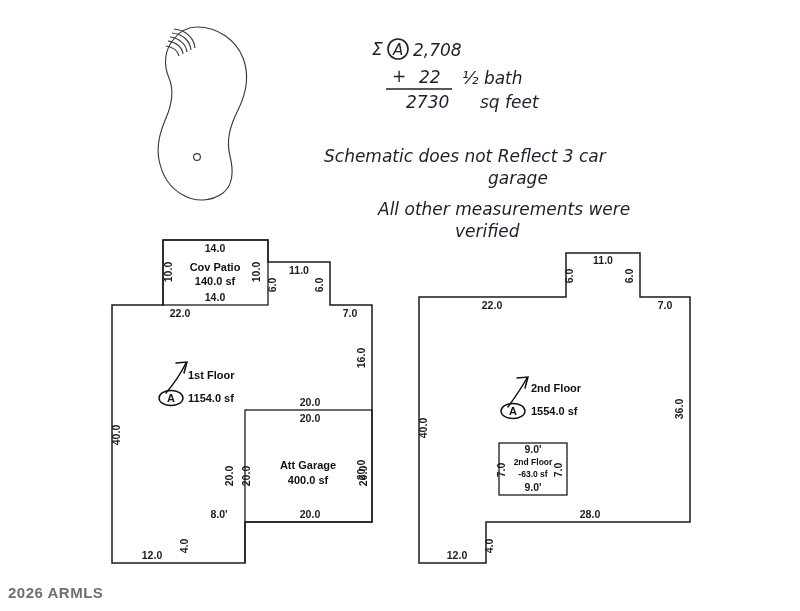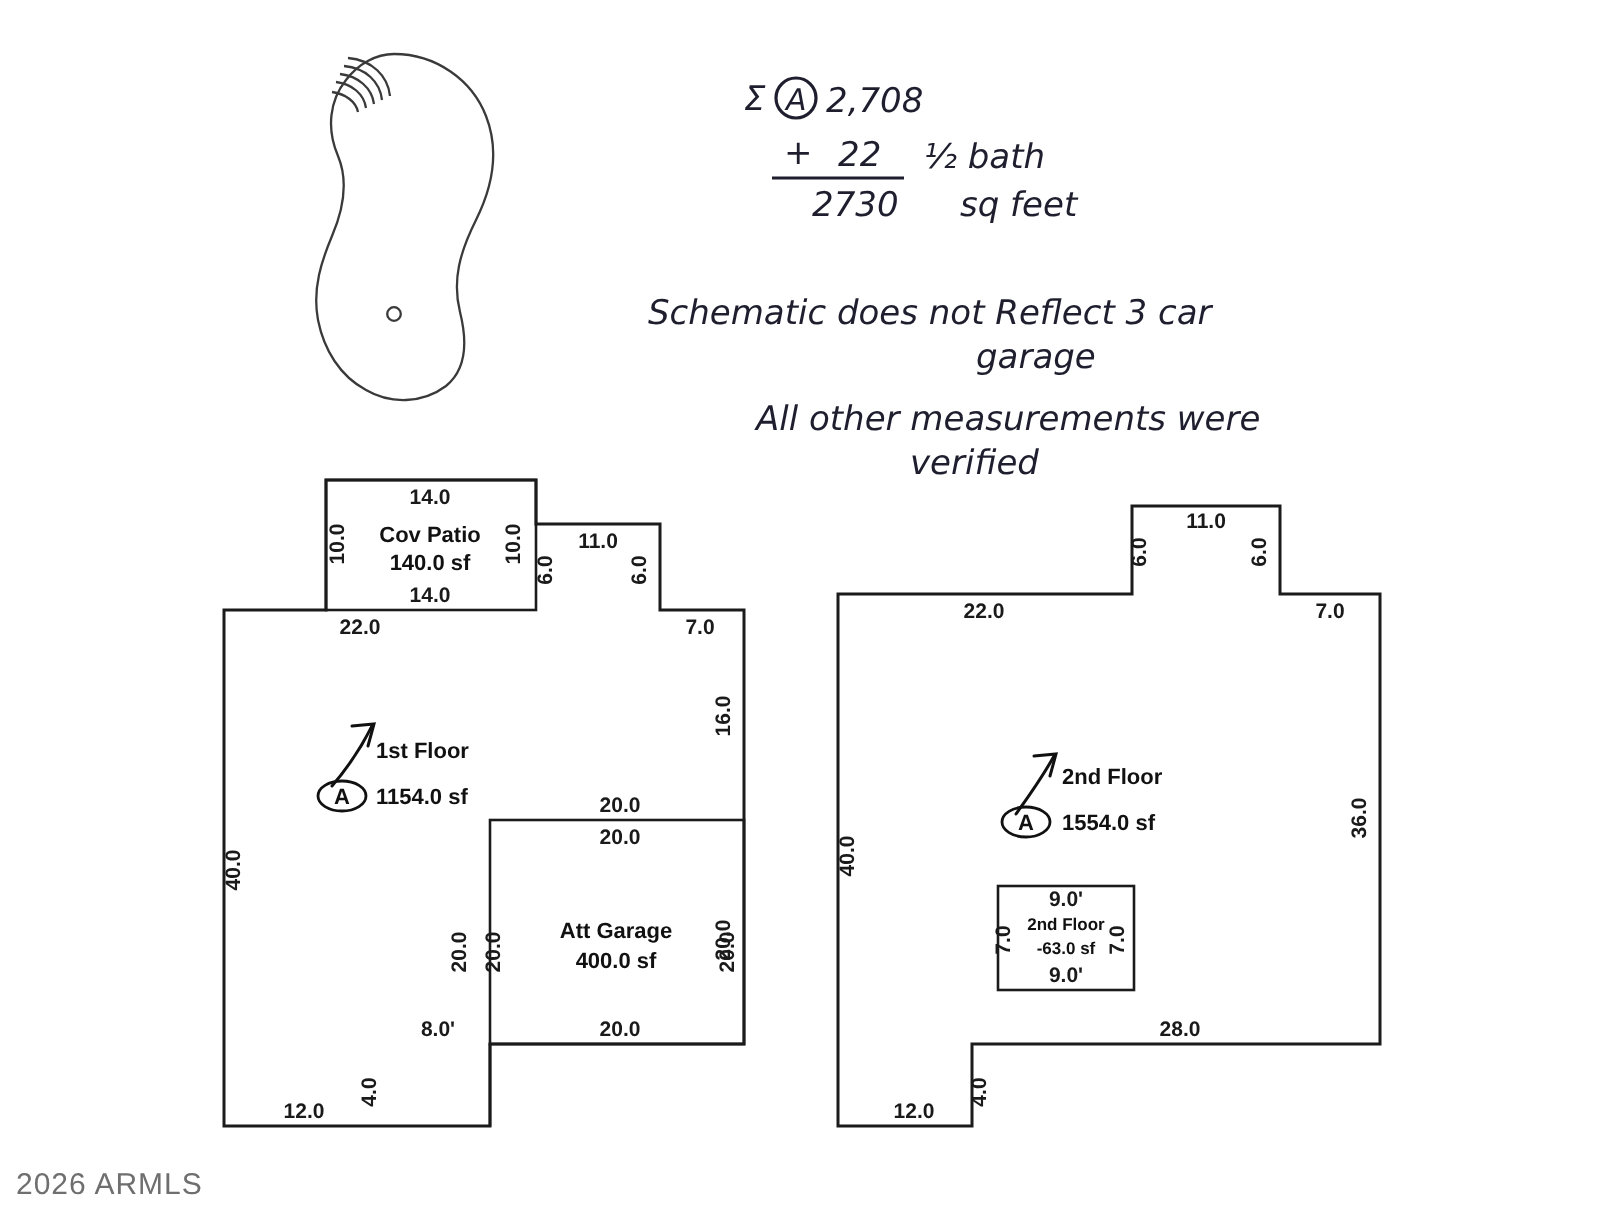--- a/index.html
+++ b/index.html
@@ -85,21 +85,21 @@
     stroke: #1e1e2e;
     stroke-width: 1.6;
     fill: none;
   }
   .watermark {
     position: absolute;
     left: 8px;
     bottom: 10px;
     font-family: "Liberation Sans", sans-serif;
     font-size: 15px;
-    font-weight: normal;
+    font-weight: bold;
     color: #6f6f6f;
     letter-spacing: 0.5px;
     white-space: nowrap;
   }
 </style>
 </head>
 <body>
 
 <div id="page">
 

